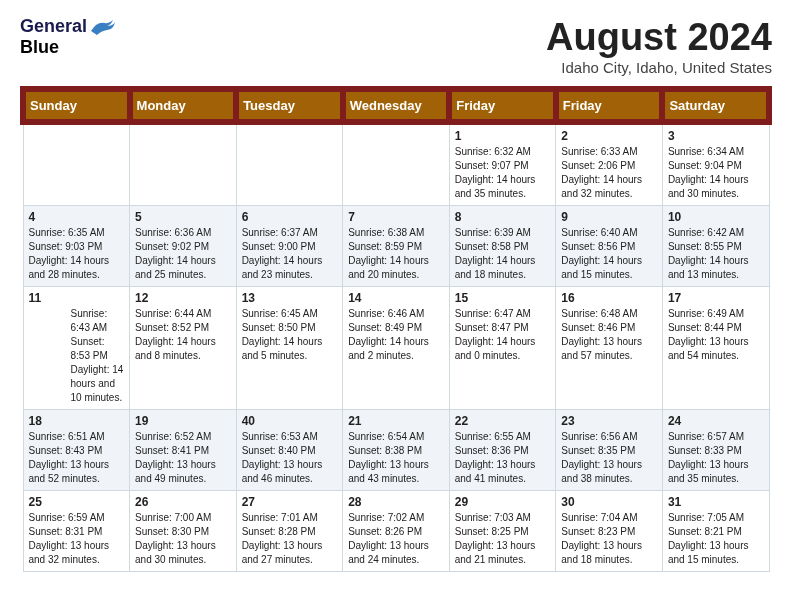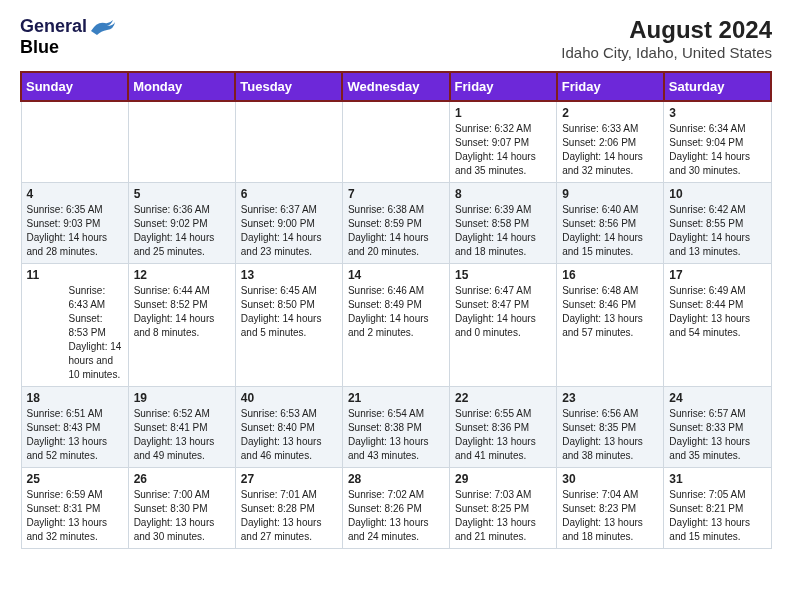--- a/index.html
+++ b/index.html
@@ -38,41 +38,41 @@
     }
     .logo-top {
       display: flex;
       align-items: center;
       gap: 2px;
     }
     .title-block {
       text-align: right;
     }
     .title-block h1 {
-      font-size: 24px;
+      font-size: 38px;
       font-weight: bold;
       color: #222;
     }
     .title-block h2 {
       font-size: 15px;
       font-weight: normal;
       color: #444;
     }
     .calendar {
       width: 100%;
       border-collapse: collapse;
     }
     .calendar th {
-      background: #6d28d9;
+      background: #a16207;
       color: #fff;
       font-size: 13px;
       font-weight: bold;
       padding: 6px 4px;
       text-align: left;
-      border: 2px solid #7f1d1d;
+      border: 6px solid #7f1d1d;
     }
     .calendar td {
       vertical-align: top;
       border: 1px solid #d0d8e0;
       padding: 4px 5px;
       font-size: 10.5px;
       color: #222;
       width: calc(100% / 7);
       min-height: 80px;
       background: #fff;

